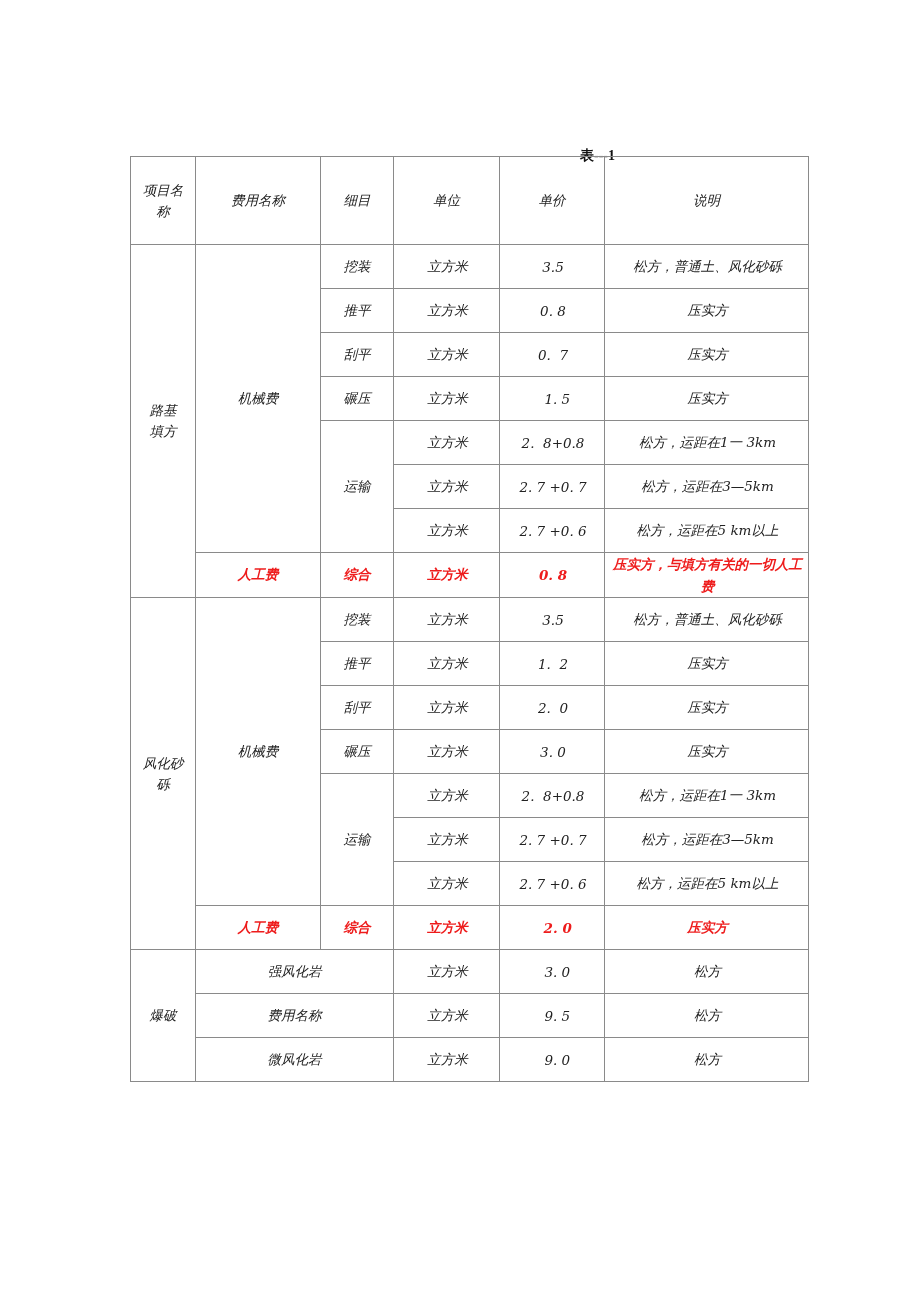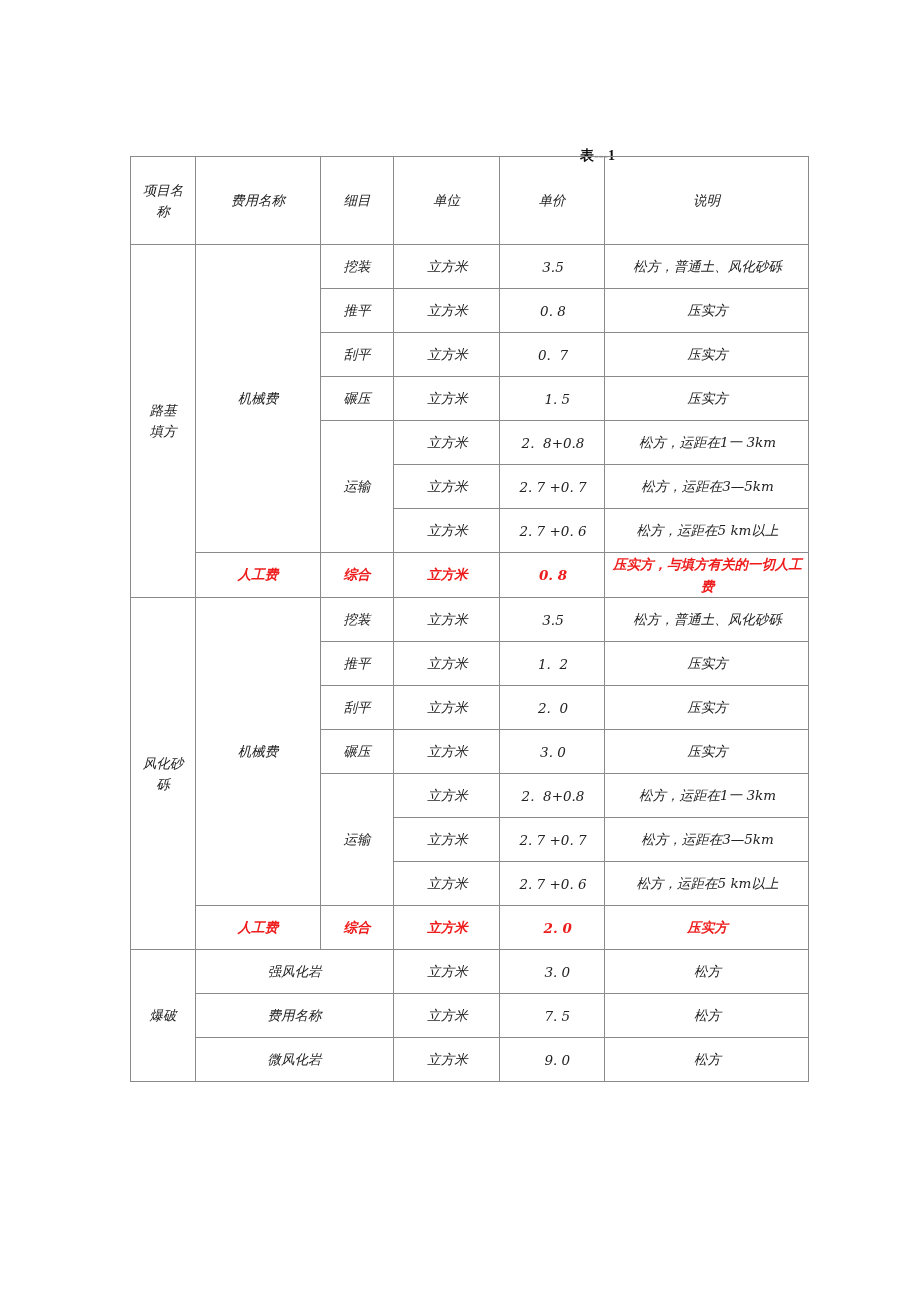--- a/index.html
+++ b/index.html
@@ -141,21 +141,21 @@
   <tr class="r">
     <td class="c" rowspan="3">爆破</td>
     <td class="c" colspan="2">强风化岩</td>
     <td class="l">立方米</td>
     <td class="l num" style="white-space:pre">  3. 0</td>
     <td class="l">松方</td>
   </tr>
   <tr class="r">
     <td class="c" colspan="2">费用名称</td>
     <td class="l">立方米</td>
-    <td class="l num" style="white-space:pre">  7. 5</td>
+    <td class="l num" style="white-space:pre">  9. 5</td>
     <td class="l">松方</td>
   </tr>
   <tr class="r">
     <td class="c" colspan="2">微风化岩</td>
     <td class="l">立方米</td>
     <td class="l num" style="white-space:pre">  9. 0</td>
     <td class="l">松方</td>
   </tr>
 </tbody>
   </table>

